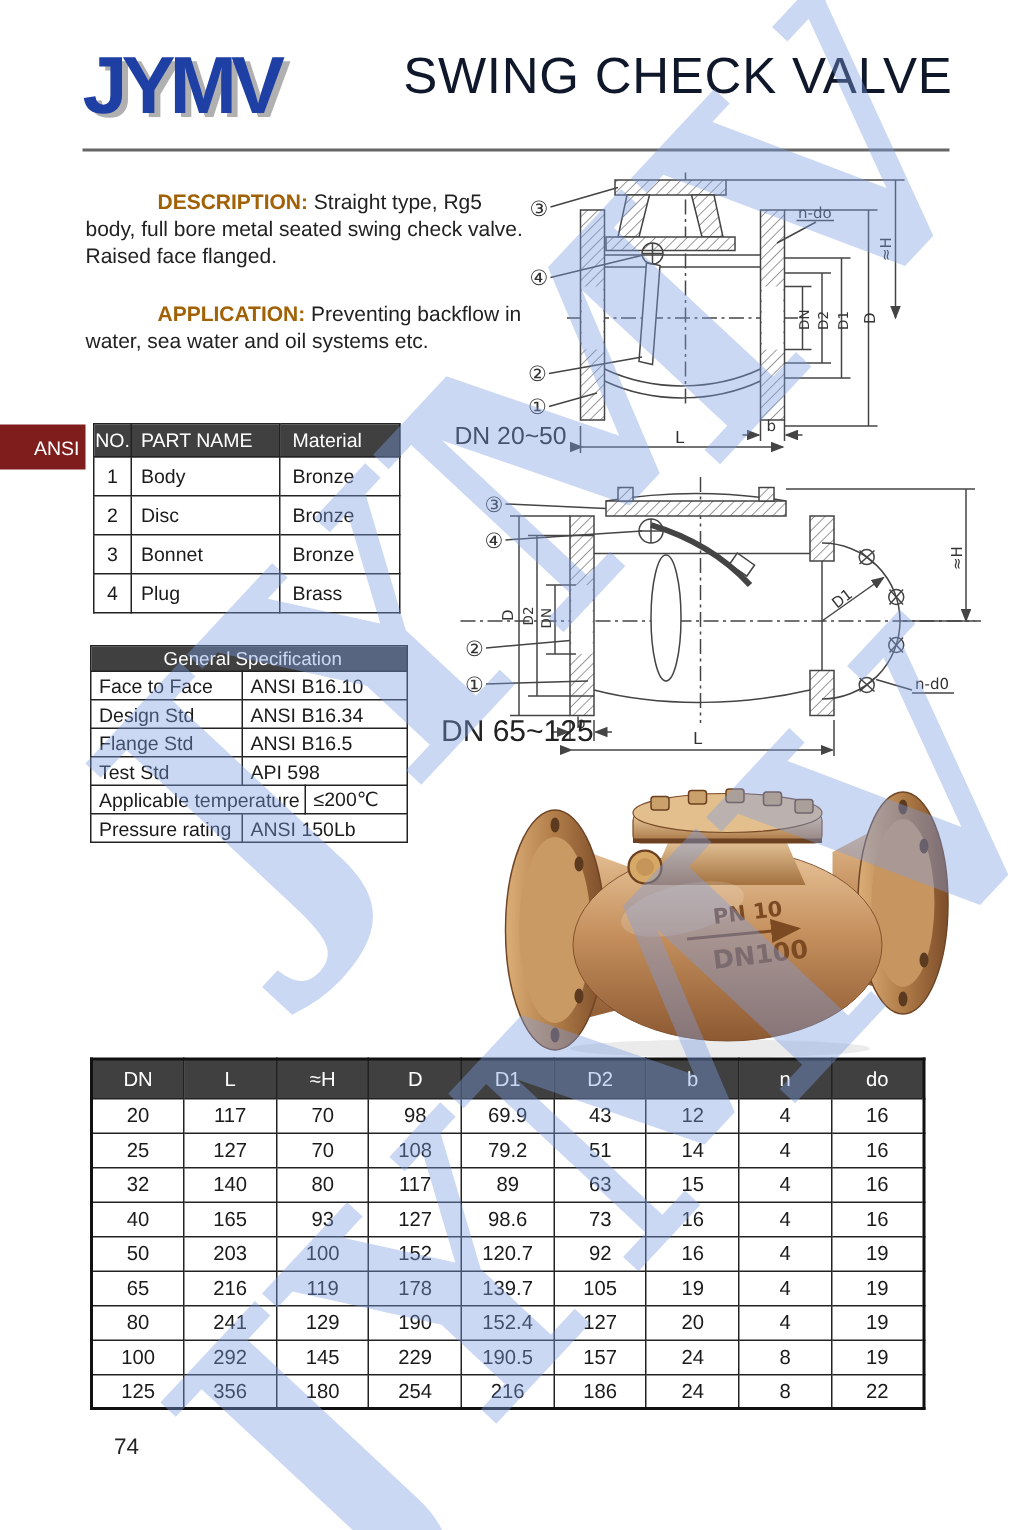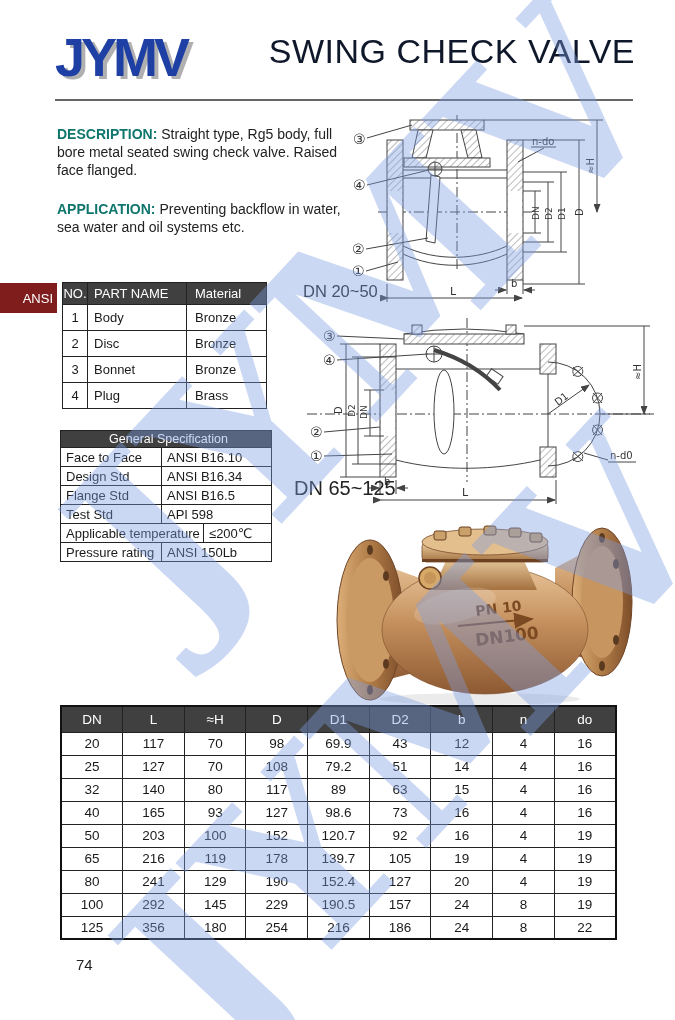--- a/index.html
+++ b/index.html
@@ -9,21 +9,21 @@
   .abs { position:absolute; }
 
   
   .logo { left:55px; top:26px; font-size:54px; font-weight:bold; letter-spacing:-4px;
           color:#1e3fa3; text-shadow:4px 3px 0 #b0b0b0; }
   .title { right:40px; top:32px; font-size:34px; color:#0f172a; letter-spacing:0.5px; }
   .rule { left:55px; top:99px; width:578px; border-top:2px solid #666; }
 
   
   .para { left:57px; width:294px; font-size:14px; line-height:1.28; color:#222; }
-  .para b { color:#0f766e; }
+  .para b { color:#a16207;margin-left:48px; }
 
   
   .ansi-tab { left:0; top:283px; width:57px; height:30px; background:#7f1d1d; color:#fff;
               font-size:13px; display:flex; align-items:center; justify-content:flex-end;
               padding-right:4px; }
 
   
   table { border-collapse:collapse; background:#fff; }
   td,th { border:1px solid #222; font-size:13px; color:#1a1a1a; }
   .navy { background:#404040; color:#fff; }

